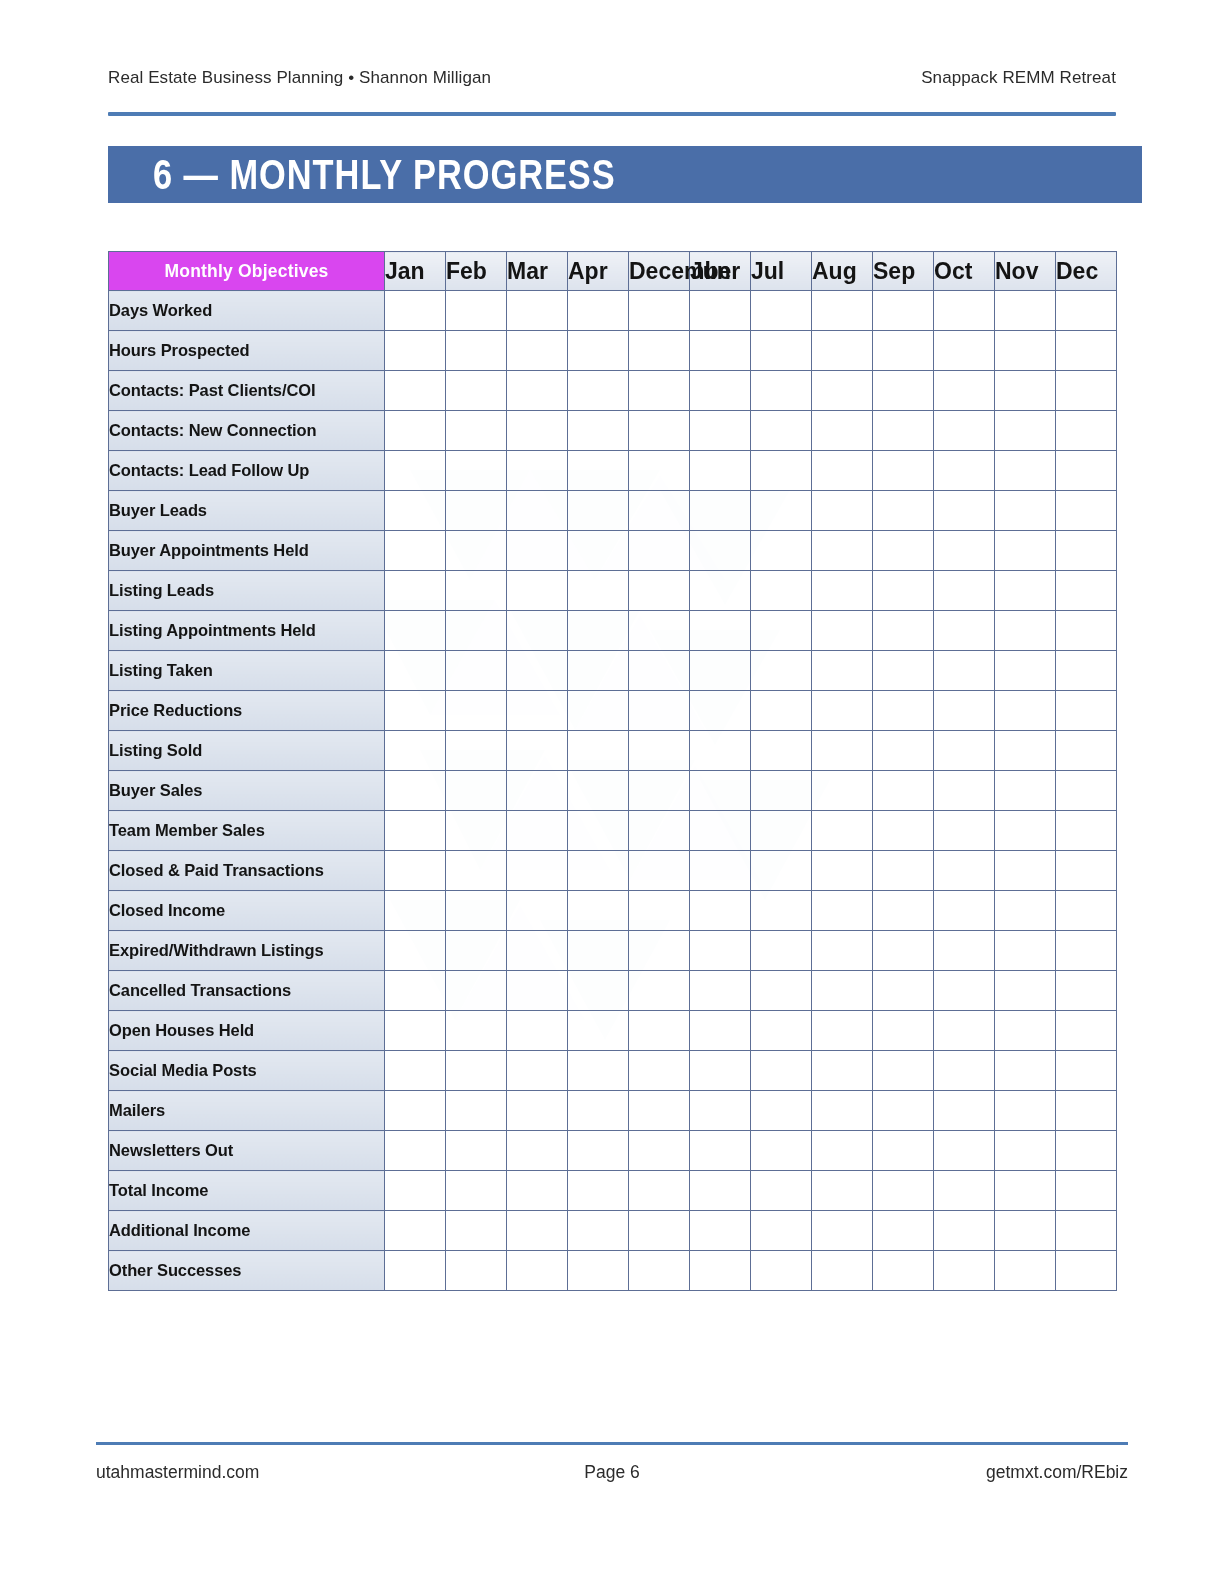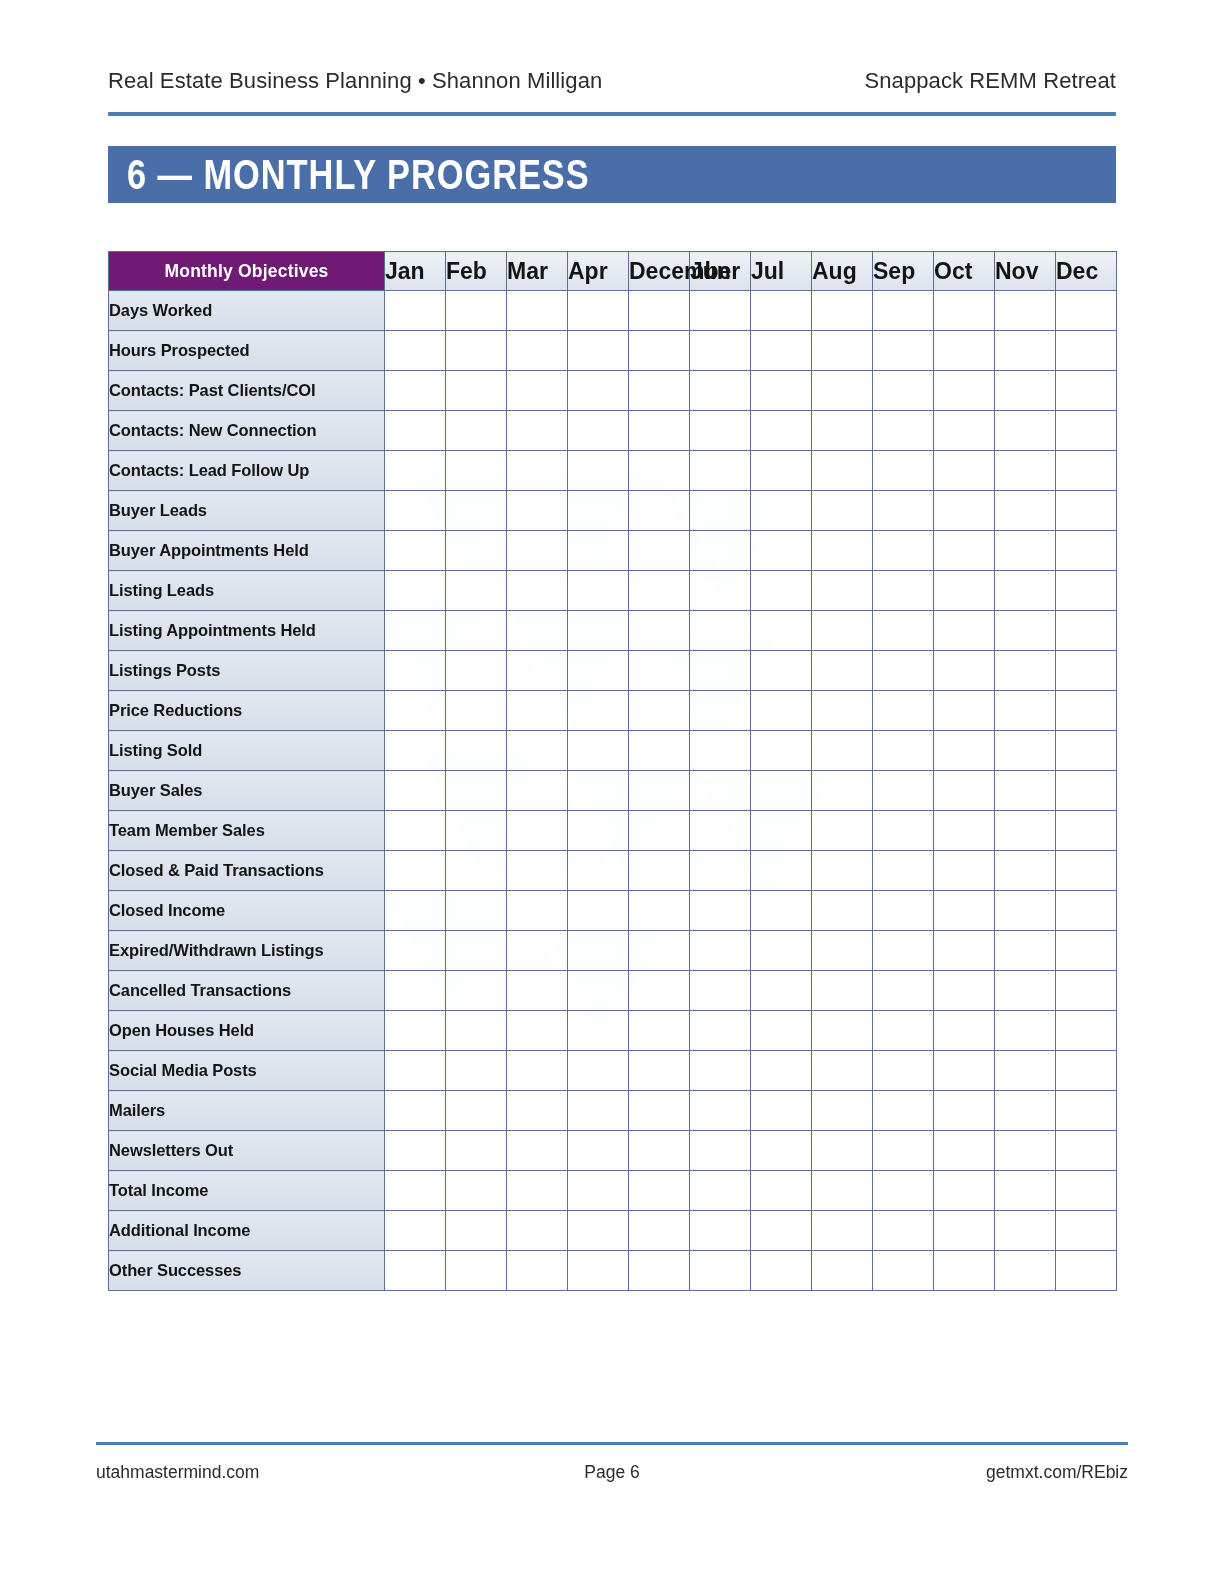--- a/index.html
+++ b/index.html
@@ -26,21 +26,21 @@
 
   
   .run-head {
     position: absolute;
     left: 108px;
     top: 68px;
     width: 1008px;
     display: flex;
     justify-content: space-between;
     align-items: baseline;
-    font-size: 22px;
+    font-size: 17px;
     color: #2b2b2b;
     letter-spacing: .1px;
   }
   .run-head .left  { white-space: nowrap; }
   .run-head .right { white-space: nowrap; }
 
   .head-rule {
     position: absolute;
     left: 108px;
     top: 112px;
@@ -53,20 +53,21 @@
   
   .title-band {
     position: absolute;
     left: 108px;
     top: 146px;
     width: 1008px;
     height: 57px;
     background: #4a6ea8;
     display: flex;
     align-items: center;
+    padding-left: 26px;
   }
   .title-band .title-text {
     font-family: "Liberation Sans Narrow", "Liberation Sans", sans-serif;
     font-size: 43px;
     font-weight: 700;
     color: #ffffff;
     letter-spacing: 1.2px;
     margin-left: 19px;
     transform: scaleX(0.80);
     transform-origin: left center;
@@ -97,21 +98,21 @@
     width: 1008px;
     table-layout: fixed;
   }
   table.grid td, table.grid th {
     border: 1.5px solid #5d6e95;
     padding: 0;
   }
 
   
   th.obj-head {
-    background: #701a75;
+    background: #d946ef;
     color: #ffffff;
     font-size: 17.5px;
     font-weight: 700;
     text-align: center;
     height: 38px;
     letter-spacing: .2px;
   }
   th.mon-head {
     background: linear-gradient(180deg,#eef1f6 0%, #dde3ed 100%);
     color: #141414;
@@ -372,21 +373,21 @@
             <td class="data-cell"></td>
             <td class="data-cell"></td>
             <td class="data-cell"></td>
             <td class="data-cell"></td>
             <td class="data-cell"></td>
             <td class="data-cell"></td>
             <td class="data-cell"></td>
             <td class="data-cell"></td>
           </tr>
           <tr>
-            <td class="obj-cell">Listings Posts</td>
+            <td class="obj-cell">Listing Taken</td>
             <td class="data-cell"></td>
             <td class="data-cell"></td>
             <td class="data-cell"></td>
             <td class="data-cell"></td>
             <td class="data-cell"></td>
             <td class="data-cell"></td>
             <td class="data-cell"></td>
             <td class="data-cell"></td>
             <td class="data-cell"></td>
             <td class="data-cell"></td>

